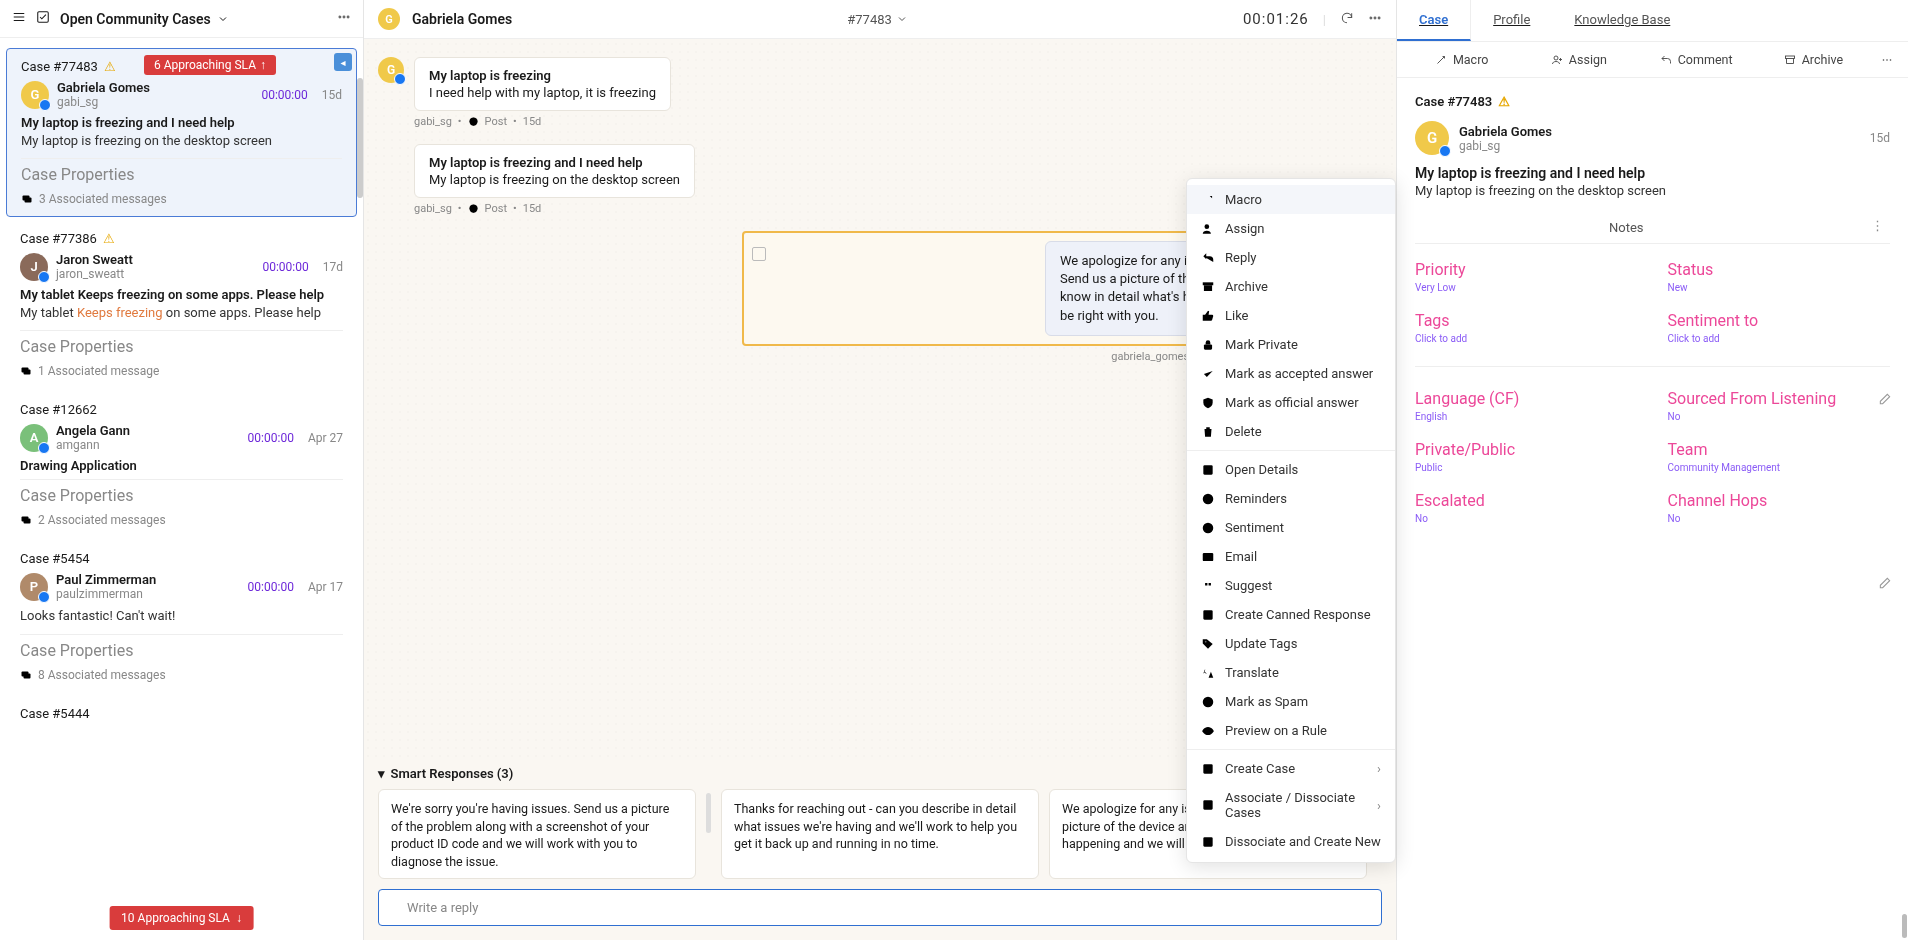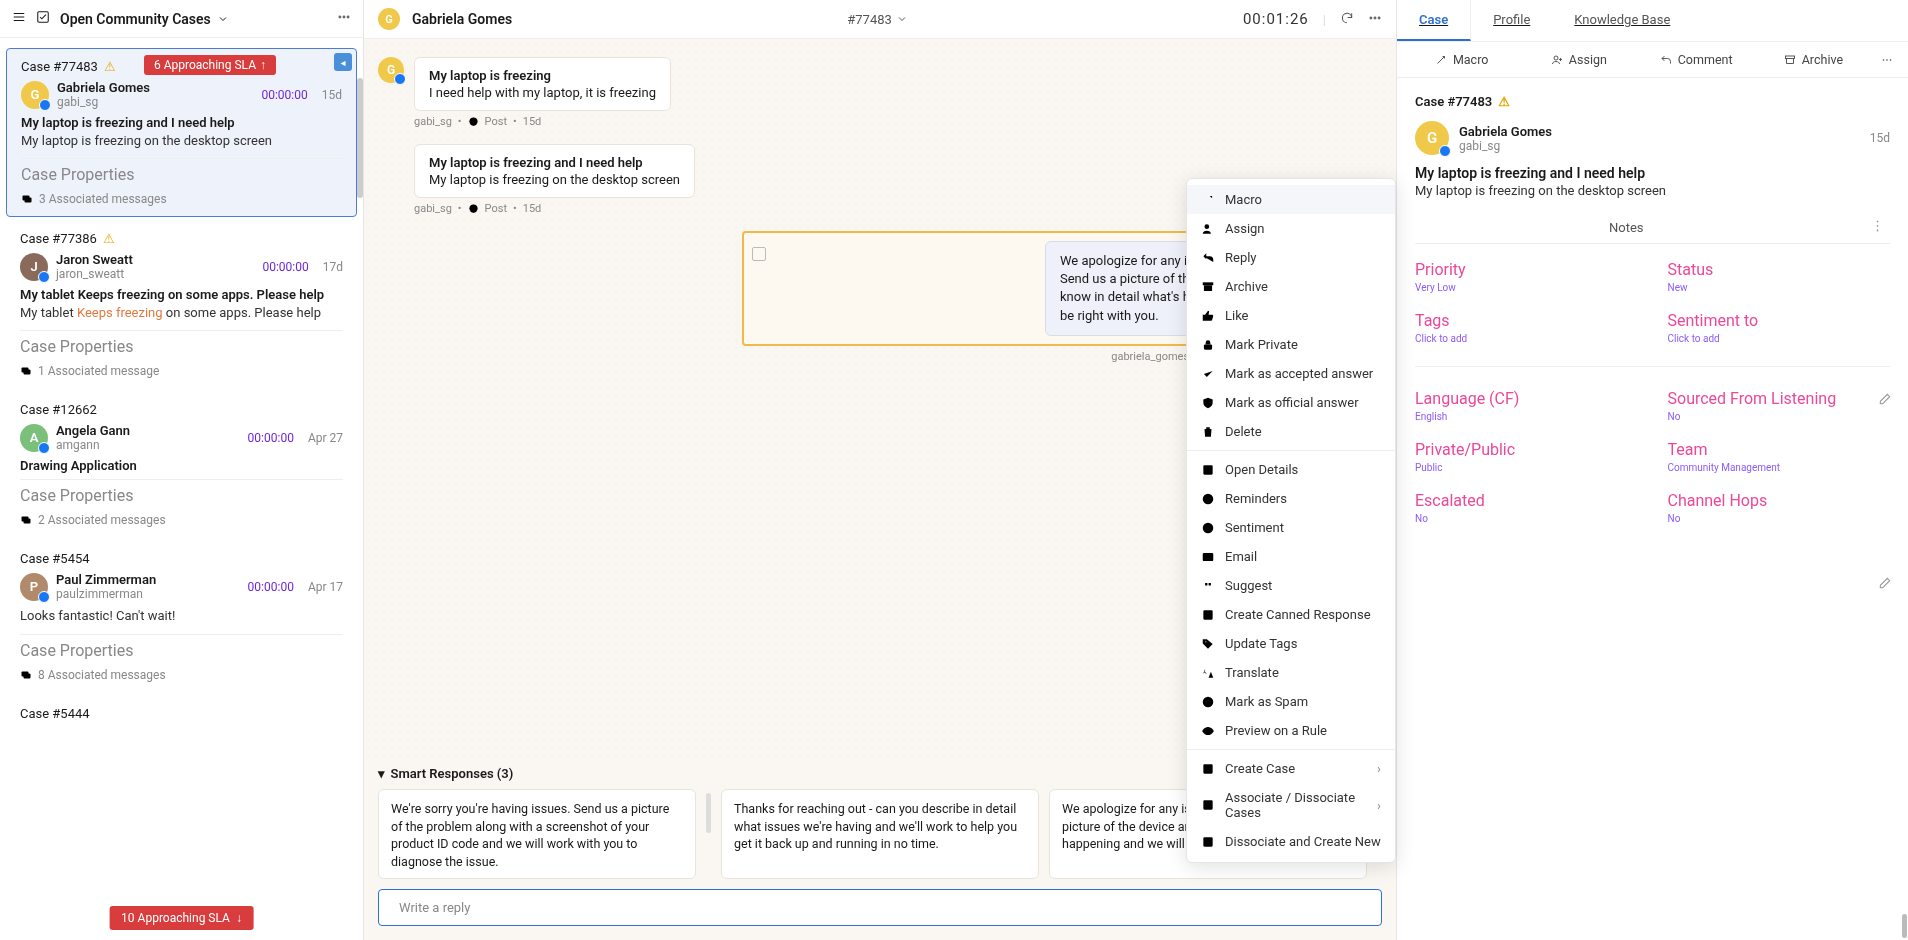--- a/index.html
+++ b/index.html
@@ -68,21 +68,21 @@
 .checkbox-reply { width: 14px; height: 14px; border: 1px solid #bbb; border-radius: 2px; margin-top: 6px; }
 
 .smart-section { background: #faf7f2; padding: 8px 14px 0 14px; }
 .smart-header { font-weight: 600; font-size: 13px; display: flex; align-items: center; gap: 6px; margin-bottom: 8px; }
 .smart-row { display: flex; gap: 10px; }
 .smart-card { flex: 1; background: #fff; border: 1px solid #e8e4dc; border-radius: 6px; padding: 10px 12px; font-size: 12.5px; line-height: 1.4; max-height: 90px; overflow: hidden; position: relative; }
 .smart-scroll { width: 5px; background: #ddd; border-radius: 3px; align-self: stretch; }
 .smart-scroll.short { height: 40px; align-self: flex-start; margin-top: 4px;}
 
 .reply-input-wrap { padding: 10px 14px 14px; background: #faf7f2;}
-.reply-input { border: 1.5px solid #2f6fd1; border-radius: 4px; background: #fff; padding: 10px 20px; color: #888; font-size: 13px; }
+.reply-input { border: 1.5px solid #2f6fd1; border-radius: 4px; background: #fff; padding: 10px 28px; color: #888; font-size: 13px; }
 
 
 .dropdown { position: absolute; top: 178px; right: 0; width: 210px; background: #fff; border: 1px solid #e5e5e5; border-radius: 6px; box-shadow: 0 4px 20px rgba(0,0,0,0.12); padding: 6px 0; z-index: 100; font-size: 13px; }
 .dropdown .item { padding: 7px 14px; display: flex; align-items: center; gap: 10px; cursor: pointer; color: #333; }
 .dropdown .item:hover, .dropdown .item.hover { background: #f4f6fa; }
 .dropdown .sep { height: 1px; background: #eee; margin: 4px 0; }
 .dropdown .item .chev { margin-left: auto; color: #888; }
 .dropdown svg { width: 14px; height: 14px; color: #666; flex-shrink: 0; }
 
 

